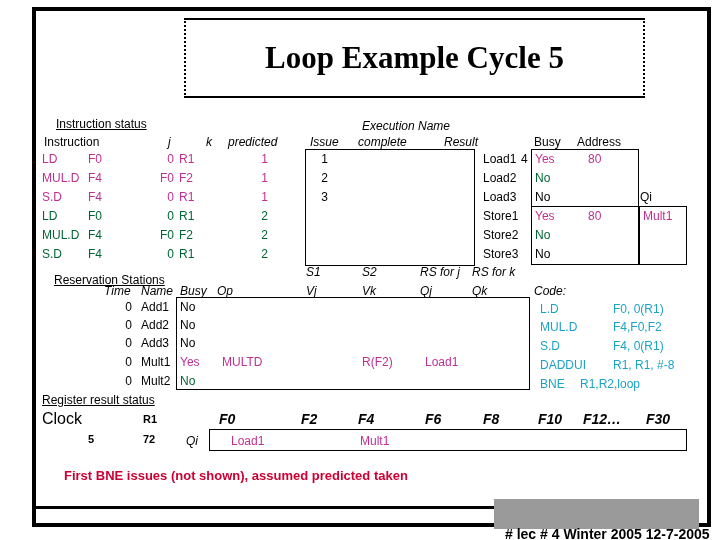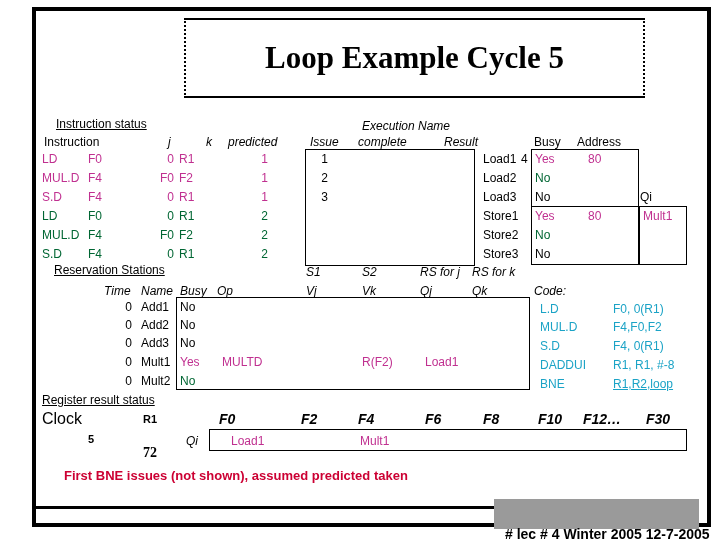--- a/index.html
+++ b/index.html
@@ -211,21 +211,21 @@
   <div class="t mag" style="left:535px; top:210px;">Yes</div>
   <div class="t mag" style="left:588px; top:210px;">80</div>
   <div class="t mag" style="left:643px; top:210px;">Mult1</div>
 
   <div class="t" style="left:483px; top:229px;">Store2</div>
   <div class="t grn" style="left:535px; top:229px;">No</div>
 
   <div class="t" style="left:483px; top:248px;">Store3</div>
   <div class="t" style="left:535px; top:248px;">No</div>
 
-  <div class="t ul" style="left:54px; top:264px;">Reservation Stations</div>
+  <div class="t ul" style="left:54px; top:274px;">Reservation Stations</div>
 
   <div class="t it" style="left:306px; top:266px;">S1</div>
   <div class="t it" style="left:362px; top:266px;">S2</div>
   <div class="t it" style="left:420px; top:266px;">RS for j</div>
   <div class="t it" style="left:472px; top:266px;">RS for k</div>
 
   <div class="t it" style="left:104px; top:285px;">Time</div>
   <div class="t it" style="left:141px; top:285px;">Name</div>
   <div class="t it" style="left:180px; top:285px;">Busy</div>
   <div class="t it" style="left:217px; top:285px;text-align:right;">Op</div>
@@ -263,29 +263,29 @@
 
   <div class="t cyan" style="left:540px; top:303px;">L.D</div>
   <div class="t cyan" style="left:613px; top:303px;">F0, 0(R1)</div>
   <div class="t cyan" style="left:540px; top:321px;">MUL.D</div>
   <div class="t cyan" style="left:613px; top:321px;">F4,F0,F2</div>
   <div class="t cyan" style="left:540px; top:340px;">S.D</div>
   <div class="t cyan" style="left:613px; top:340px;">F4, 0(R1)</div>
   <div class="t cyan" style="left:540px; top:359px;">DADDUI</div>
   <div class="t cyan" style="left:613px; top:359px;">R1, R1, #-8</div>
   <div class="t cyan" style="left:540px; top:378px;">BNE</div>
-  <div class="t cyan" style="left:613px; top:378px;text-decoration:underline;">R1,R2,loop</div>
+  <div class="t cyan" style="left:580px; top:378px;">R1,R2,loop</div>
 
   <div class="t ul" style="left:42px; top:394px;">Register result status</div>
 
   <div class="t" style="left:42px; top:411px; font-size:16px;">Clock</div>
   <div class="t b rt" style="left:42px; top:434px; width:52px; font-size:11px;">5</div>
 
   <div class="t b" style="left:143px; top:414px; font-size:11px;">R1</div>
-  <div class="t b" style="left:143px; top:446px; font-size:14px;font-family:Liberation Serif, serif;">72</div>
+  <div class="t b" style="left:143px; top:434px; font-size:11px;">72</div>
   <div class="t it" style="left:186px; top:435px;">Qi</div>
 
   <div class="t it b" style="left:219px; top:412px; font-size:14px;">F0</div>
   <div class="t it b" style="left:301px; top:412px; font-size:14px;">F2</div>
   <div class="t it b" style="left:358px; top:412px; font-size:14px;">F4</div>
   <div class="t it b" style="left:425px; top:412px; font-size:14px;">F6</div>
   <div class="t it b" style="left:483px; top:412px; font-size:14px;">F8</div>
   <div class="t it b" style="left:538px; top:412px; font-size:14px;">F10</div>
   <div class="t it b" style="left:583px; top:412px; font-size:14px;">F12…</div>
   <div class="t it b" style="left:646px; top:412px; font-size:14px;">F30</div>

